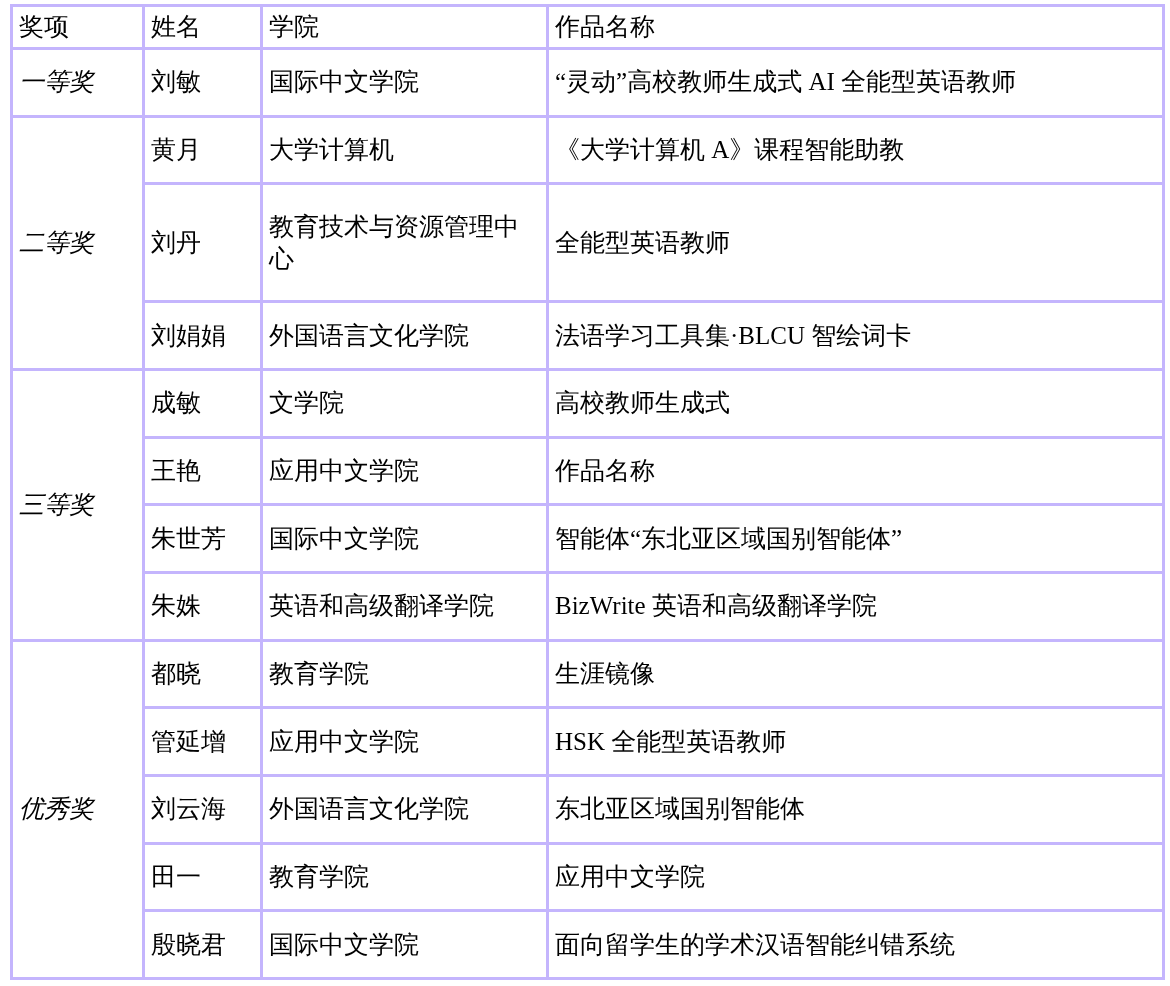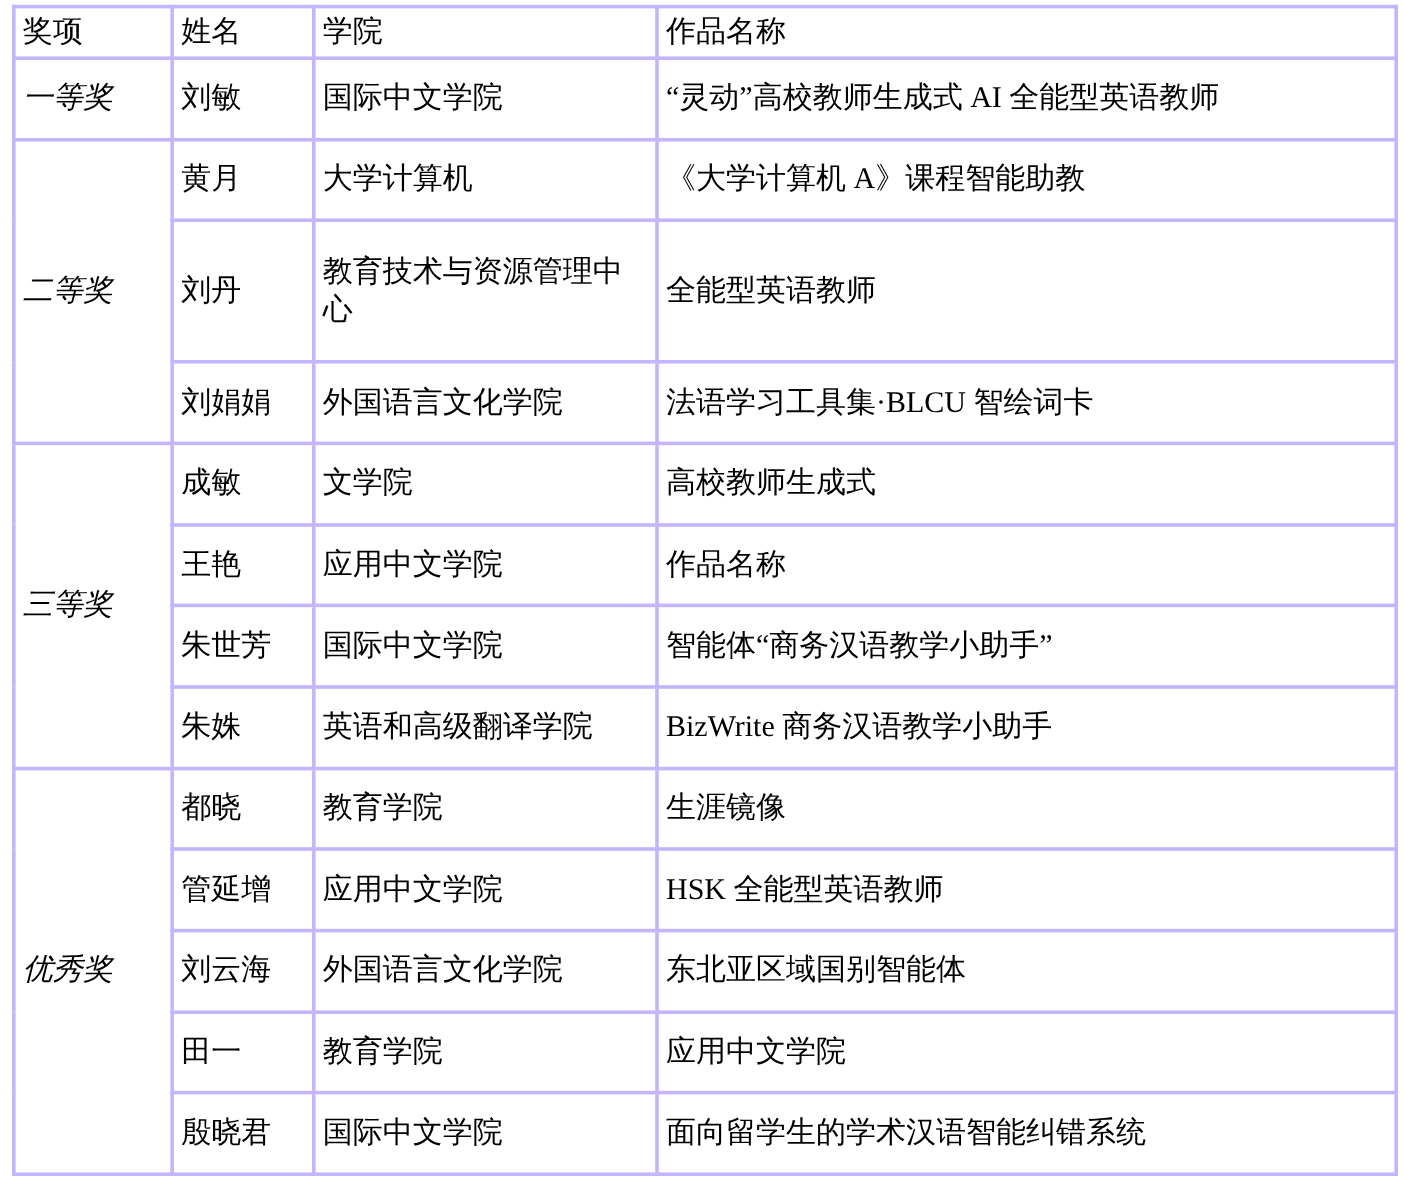--- a/index.html
+++ b/index.html
@@ -107,26 +107,26 @@
         <td class="work-cell">高校教师生成式</td>
       </tr>
       <tr>
         <td>王艳</td>
         <td>应用中文学院</td>
         <td class="work-cell">作品名称</td>
       </tr>
       <tr>
         <td>朱世芳</td>
         <td>国际中文学院</td>
-        <td class="work-cell">智能体“商务汉语教学小助手”</td>
+        <td class="work-cell">智能体“东北亚区域国别智能体”</td>
       </tr>
       <tr>
         <td>朱姝</td>
         <td>英语和高级翻译学院</td>
-        <td class="work-cell">BizWrite 商务汉语教学小助手</td>
+        <td class="work-cell">BizWrite 英语和高级翻译学院</td>
       </tr>
 
       <tr>
         <td class="award-cell" rowspan="5">优秀奖</td>
         <td>都晓</td>
         <td>教育学院</td>
         <td class="work-cell">生涯镜像</td>
       </tr>
       <tr>
         <td>管延增</td>

